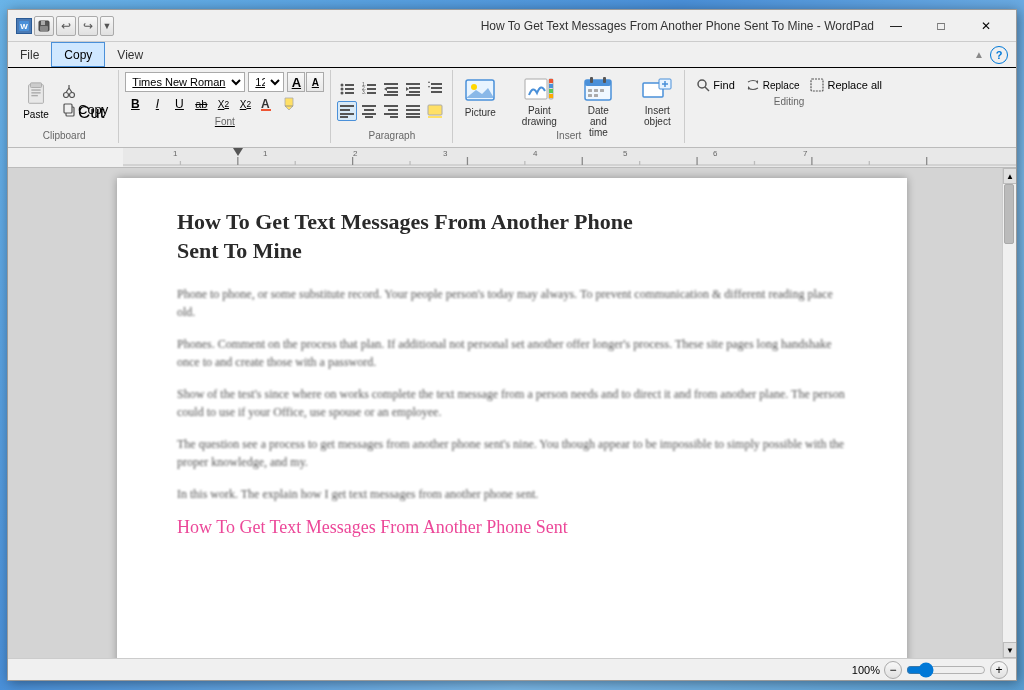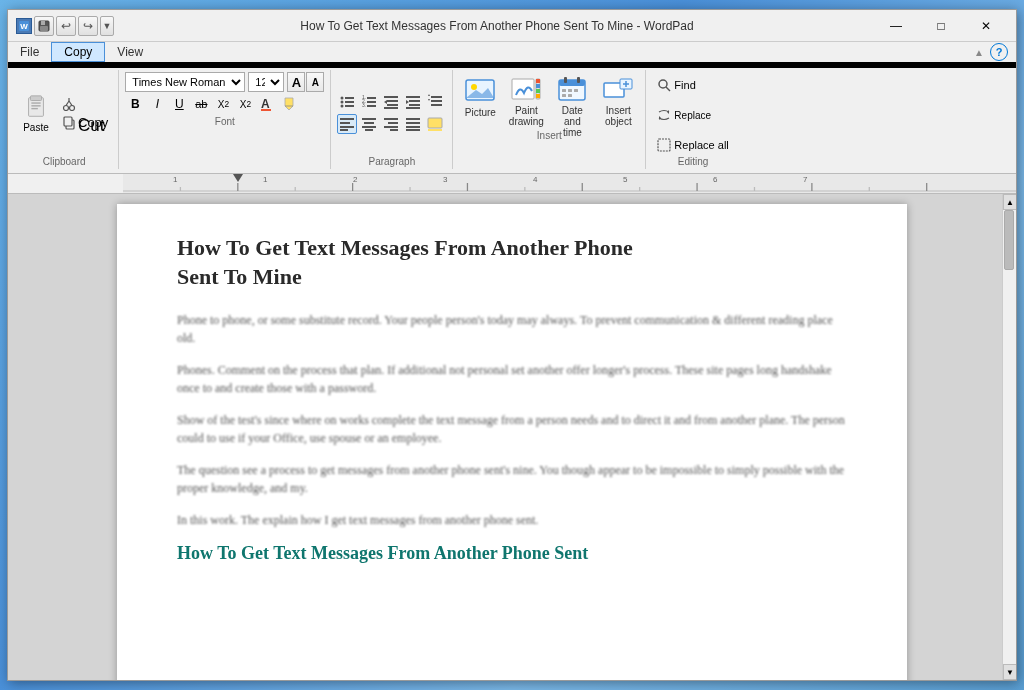--- a/index.html
+++ b/index.html
@@ -55,21 +55,21 @@
       background: linear-gradient(to bottom, #f8f8f8, #e0e0e0);
       cursor: pointer;
       display: flex;
       align-items: center;
       justify-content: center;
       font-size: 10px;
       border-radius: 2px;
     }
     .titlebar-title {
       flex: 1;
-      text-align: center;
+      text-align: right;
       font-size: 12px;
       color: #333;
     }
     .titlebar-controls {
       display: flex;
       align-items: center;
       gap: 1px;
     }
     .titlebar-control {
       width: 44px;
@@ -79,21 +79,21 @@
       justify-content: center;
       cursor: pointer;
       font-size: 12px;
     }
     
     .menubar {
       height: 26px;
       background: #f0f0f0;
       display: flex;
       align-items: stretch;
-      border-bottom: 6px solid #000000;
+      border-bottom: 1px solid #000000;
     }
     .menu-item {
       padding: 0 12px;
       display: flex;
       align-items: center;
       font-size: 12px;
       cursor: pointer;
       color: #333;
     }
     .menu-item.active {
@@ -255,21 +255,21 @@
       font-size: 11px;
       display: flex;
       align-items: center;
       justify-content: center;
       border-radius: 2px;
     }
     
     .insert-group-content {
       display: flex;
       flex-direction: row;
-      gap: 4px;
+      gap: 17px;
       align-items: flex-start;
     }
     .insert-btn {
       display: flex;
       flex-direction: column;
       align-items: center;
       justify-content: flex-start;
       cursor: pointer;
       padding: 2px;
       height: 56px;
@@ -286,22 +286,22 @@
     }
     .insert-btn-label {
       font-size: 10px;
       text-align: center;
       line-height: 1.1;
       color: #333;
     }
     
     .editing-group-content {
       display: flex;
-      flex-direction: column;
-      gap: 12px;
+      flex-direction: row;
+      gap: 1px;
     }
     .editing-btn {
       display: flex;
       align-items: center;
       gap: 3px;
       padding: 1px 4px;
       cursor: pointer;
       font-size: 11px;
       border-radius: 2px;
       height: 18px;
@@ -357,22 +357,22 @@
       font-family: 'Times New Roman', Times, serif;
       font-size: 12px;
       color: #555;
       margin-bottom: 14px;
       line-height: 1.5;
       filter: blur(1.2px);
     }
     .doc-subtitle {
       font-family: 'Times New Roman', Times, serif;
       font-size: 18px;
-      font-weight: bold;
-      color: #0f766e;
+      font-weight: normal;
+      color: #ec4899;
       margin-top: 8px;
       filter: blur(0.5px);
     }
     
     .scrollbar-v {
       position: absolute;
       right: 0;
       top: 0;
       width: 14px;
       height: 100%;
@@ -547,21 +547,21 @@
                 <rect x="4" y="4" width="8" height="9" rx="1" fill="none" stroke="#555" stroke-width="1.2"></rect>
                 <rect x="2" y="1" width="8" height="9" rx="1" fill="#f0f0f0" stroke="#555" stroke-width="1.2"></rect>
               </svg>
               <span style="font-size:13px;">Copy</span>
             </div>
           </div>
         </div>
         <div class="ribbon-group-label">Clipboard</div>
       </div>
 
-      <div class="ribbon-group" style="min-width:200px;">
+      <div class="ribbon-group" style="min-width:200px;text-decoration:underline;">
         <div class="font-group-content">
           <div class="font-row1">
             <select class="font-select">
               <option>Times New Roman</option>
               <option>Arial</option>
               <option>Calibri</option>
             </select>
             <select class="font-size-select">
               <option>12</option>
               <option>10</option>
@@ -863,14 +863,22 @@
       <div class="doc-paragraph">
         In this work. The explain how I get text messages from another phone sent.
       </div>
 
       <div class="doc-subtitle">
         How To Get Text Messages From Another Phone Sent
       </div>
     </div>
   </div>
 
+  <div class="statusbar">
+    <div class="zoom-control">
+      <span style="font-size:11px;">100%</span>
+      <div class="zoom-btn">−</div>
+      <input type="range" class="zoom-slider" min="10" max="500" value="100" style="">
+      <div class="zoom-btn">+</div>
+    </div>
+  </div>
 
 </div>
 
 </body></html>

